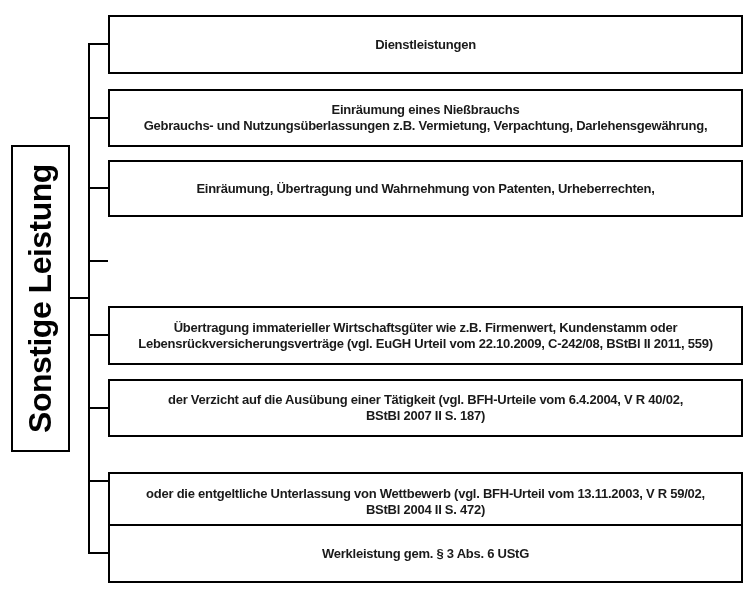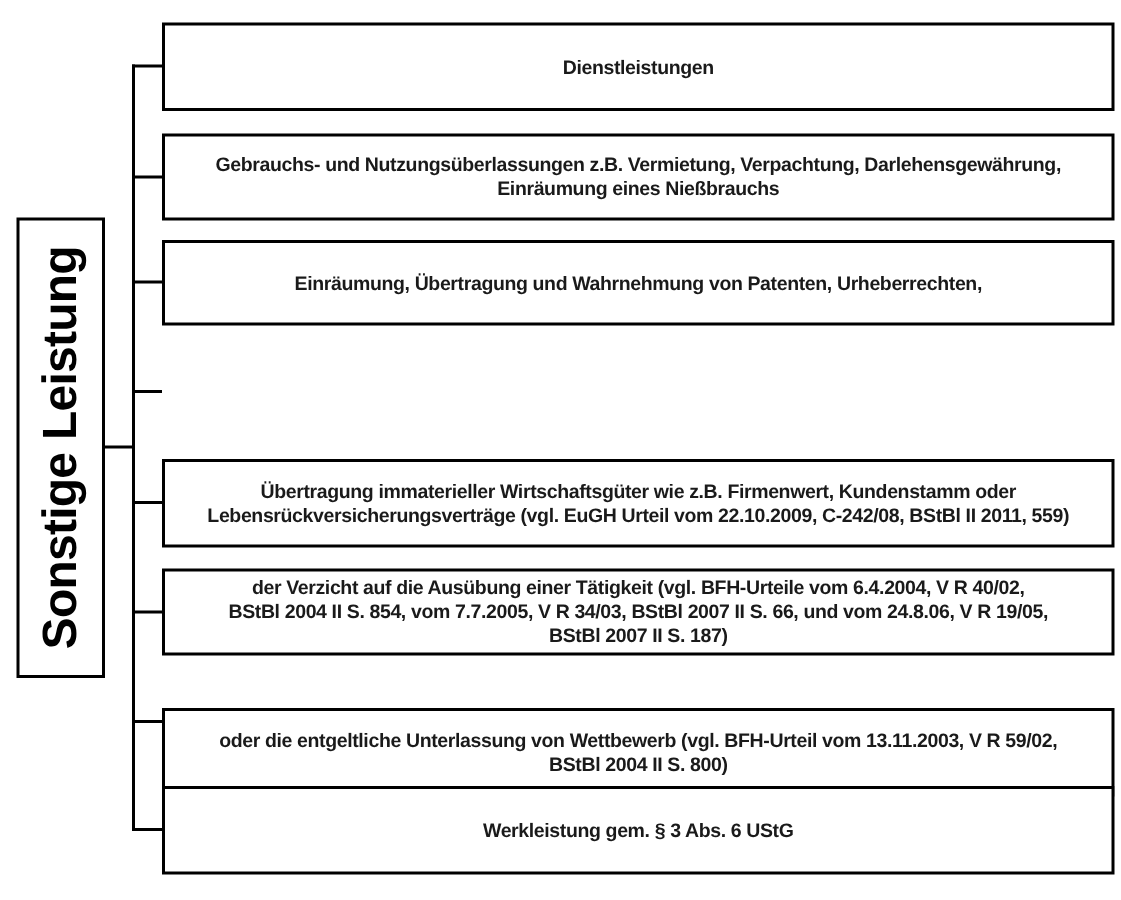--- a/index.html
+++ b/index.html
@@ -100,42 +100,41 @@
   <div class="line-h stub stub-4"></div>
   <div class="line-h stub stub-5"></div>
   <div class="line-h stub stub-6"></div>
   <div class="line-h stub stub-7"></div>
 
   <div class="node node-0">
     <div class="text-line">Dienstleistungen</div>
   </div>
 
   <div class="node node-1">
+    <div class="text-line">Einräumung eines Nießbrauchs</div>
     <div class="text-line">Gebrauchs- und Nutzungsüberlassungen z.B. Vermietung, Verpachtung, Darlehensgewährung,</div>
-    <div class="text-line">Einräumung eines Nießbrauchs</div>
   </div>
 
   <div class="node node-2">
     <div class="text-line">Einräumung, Übertragung und Wahrnehmung von Patenten, Urheberrechten,</div>
   </div>
 
 
   <div class="node node-4">
     <div class="text-line">Übertragung immaterieller Wirtschaftsgüter wie z.B. Firmenwert, Kundenstamm oder</div>
     <div class="text-line">Lebensrückversicherungsverträge (vgl. EuGH Urteil vom 22.10.2009, C-242/08, BStBl II 2011, 559)</div>
   </div>
 
   <div class="node node-5">
     <div class="text-line">der Verzicht auf die Ausübung einer Tätigkeit (vgl. BFH-Urteile vom 6.4.2004, V R 40/02,</div>
-    <div class="text-line">BStBl 2004 II S. 854, vom 7.7.2005, V R 34/03, BStBl 2007 II S. 66, und vom 24.8.06, V R 19/05,</div>
     <div class="text-line">BStBl 2007 II S. 187)</div>
   </div>
 
   <div class="node node-6">
     <div class="text-line">oder die entgeltliche Unterlassung von Wettbewerb (vgl. BFH-Urteil vom 13.11.2003, V R 59/02,</div>
-    <div class="text-line">BStBl 2004 II S. 800)</div>
+    <div class="text-line">BStBl 2004 II S. 472)</div>
   </div>
 
   <div class="node node-7">
     <div class="text-line">Werkleistung gem. § 3 Abs. 6 UStG</div>
   </div>
 
 </div>
 
 </body></html>

